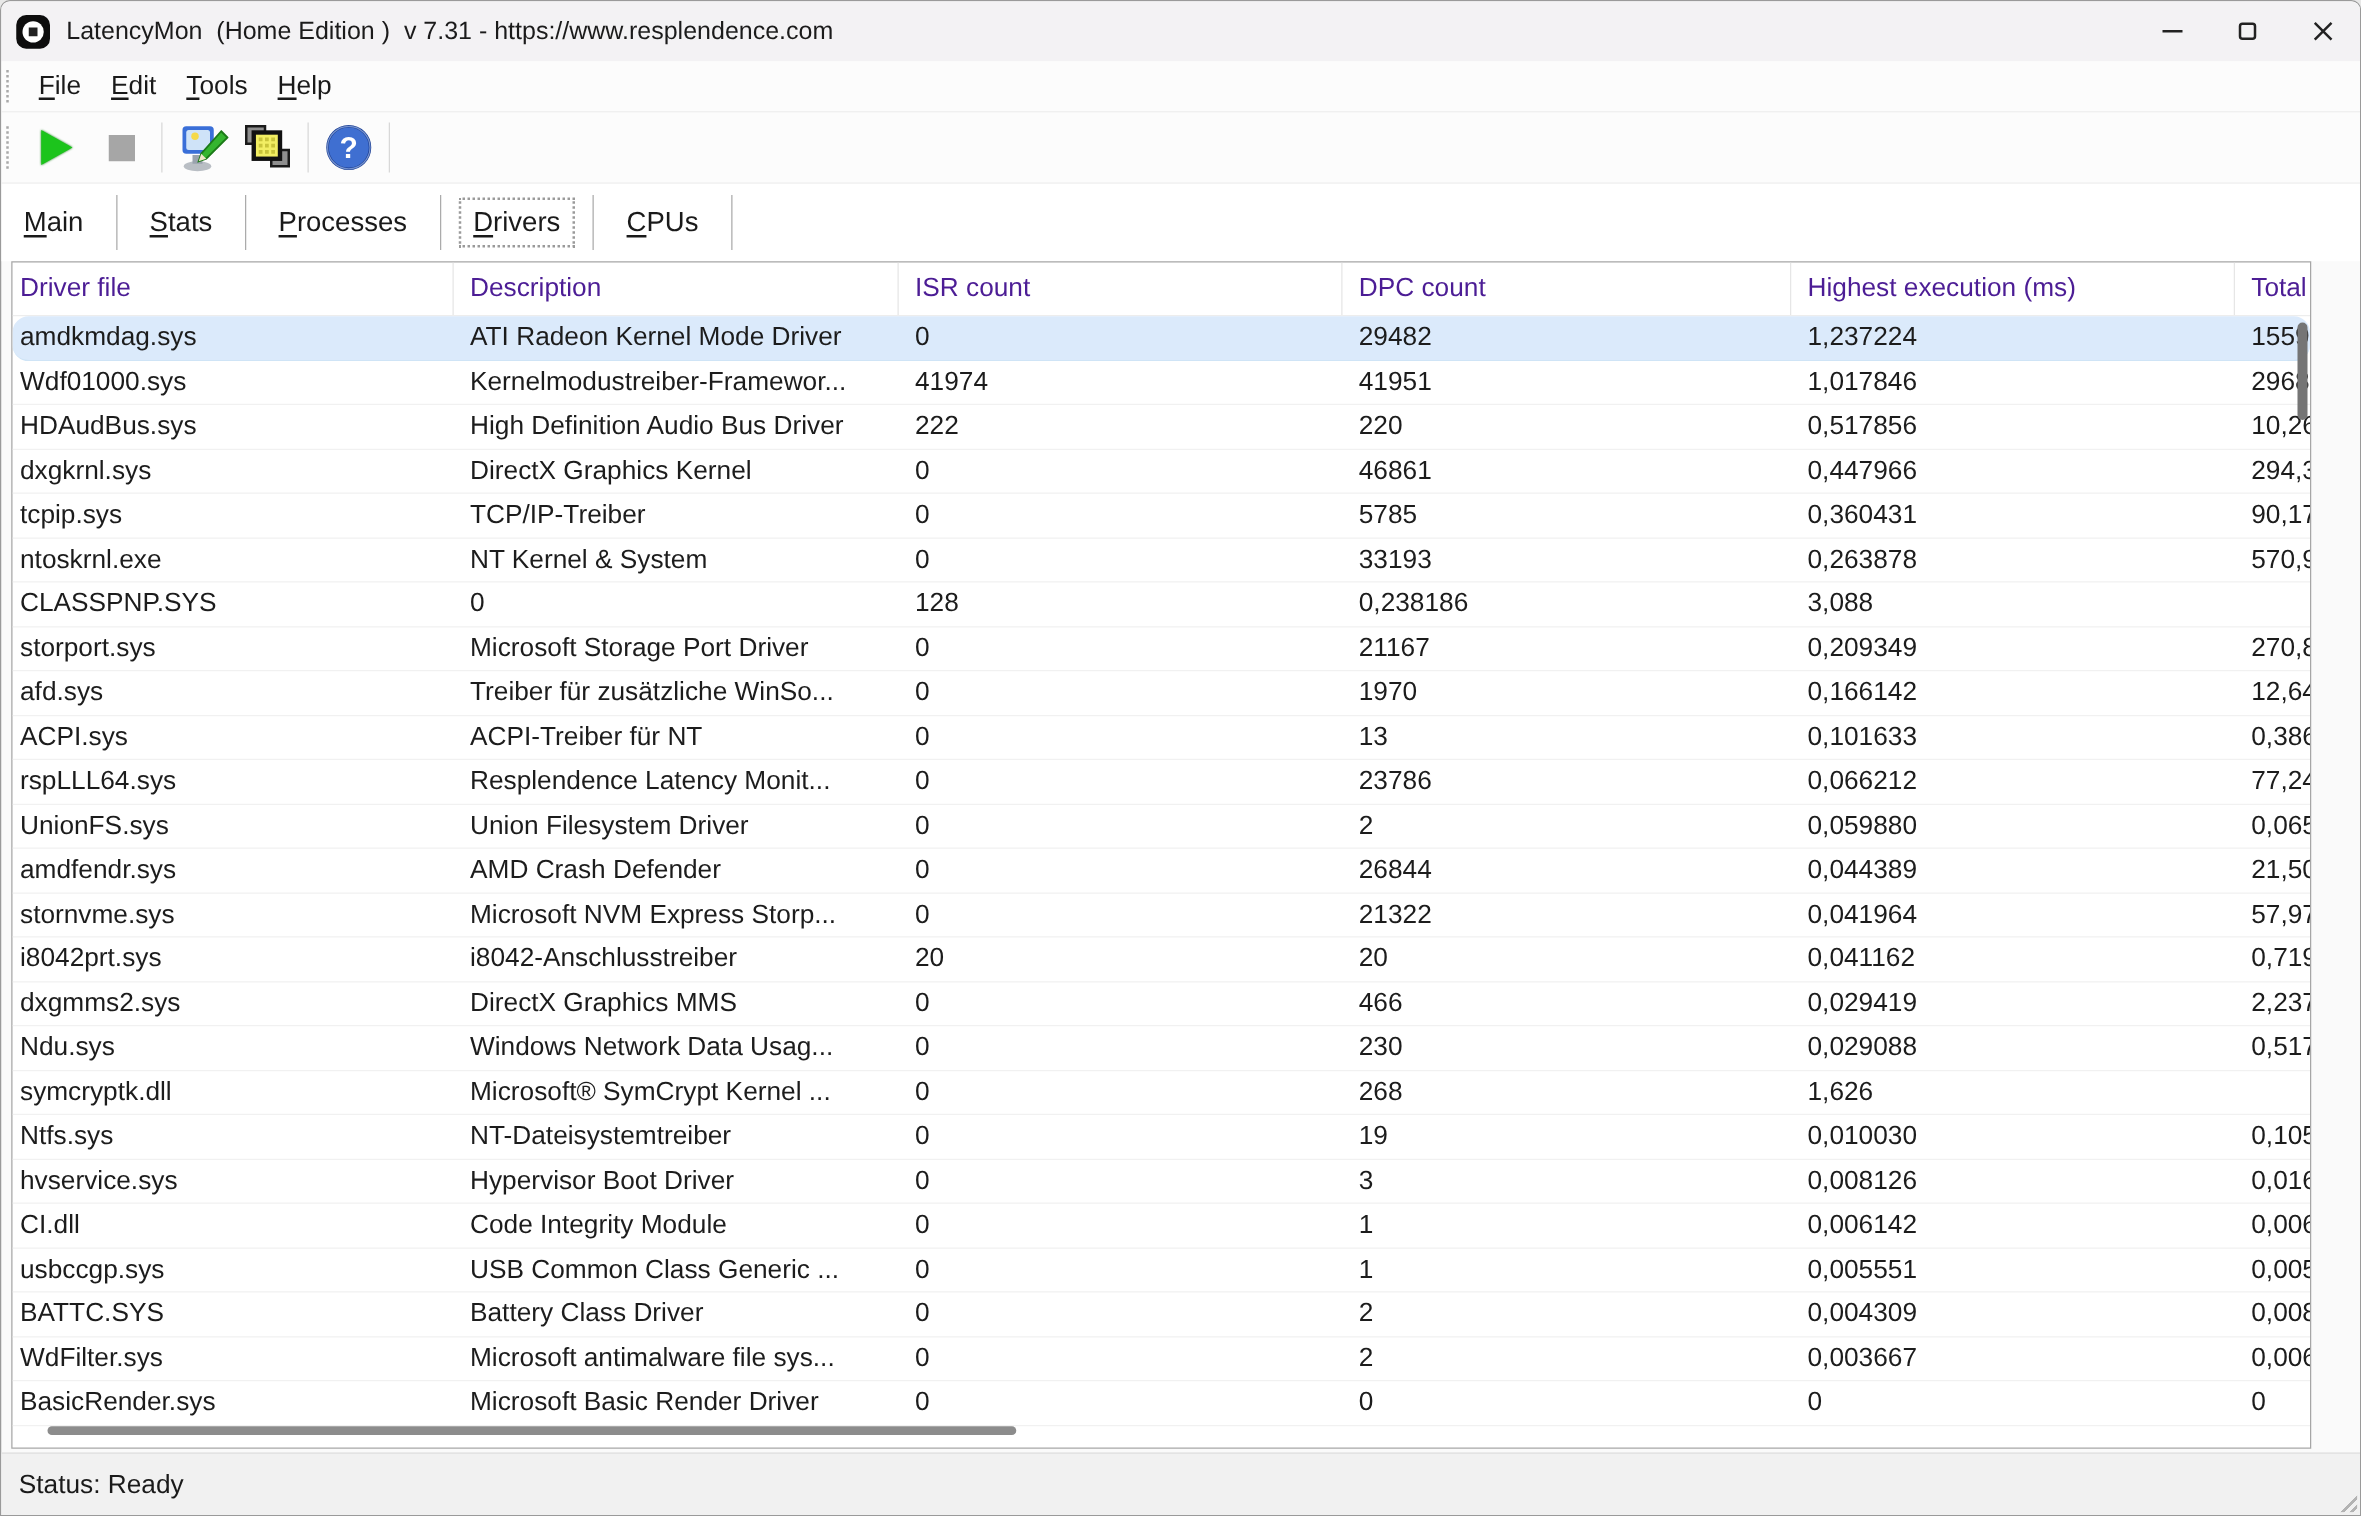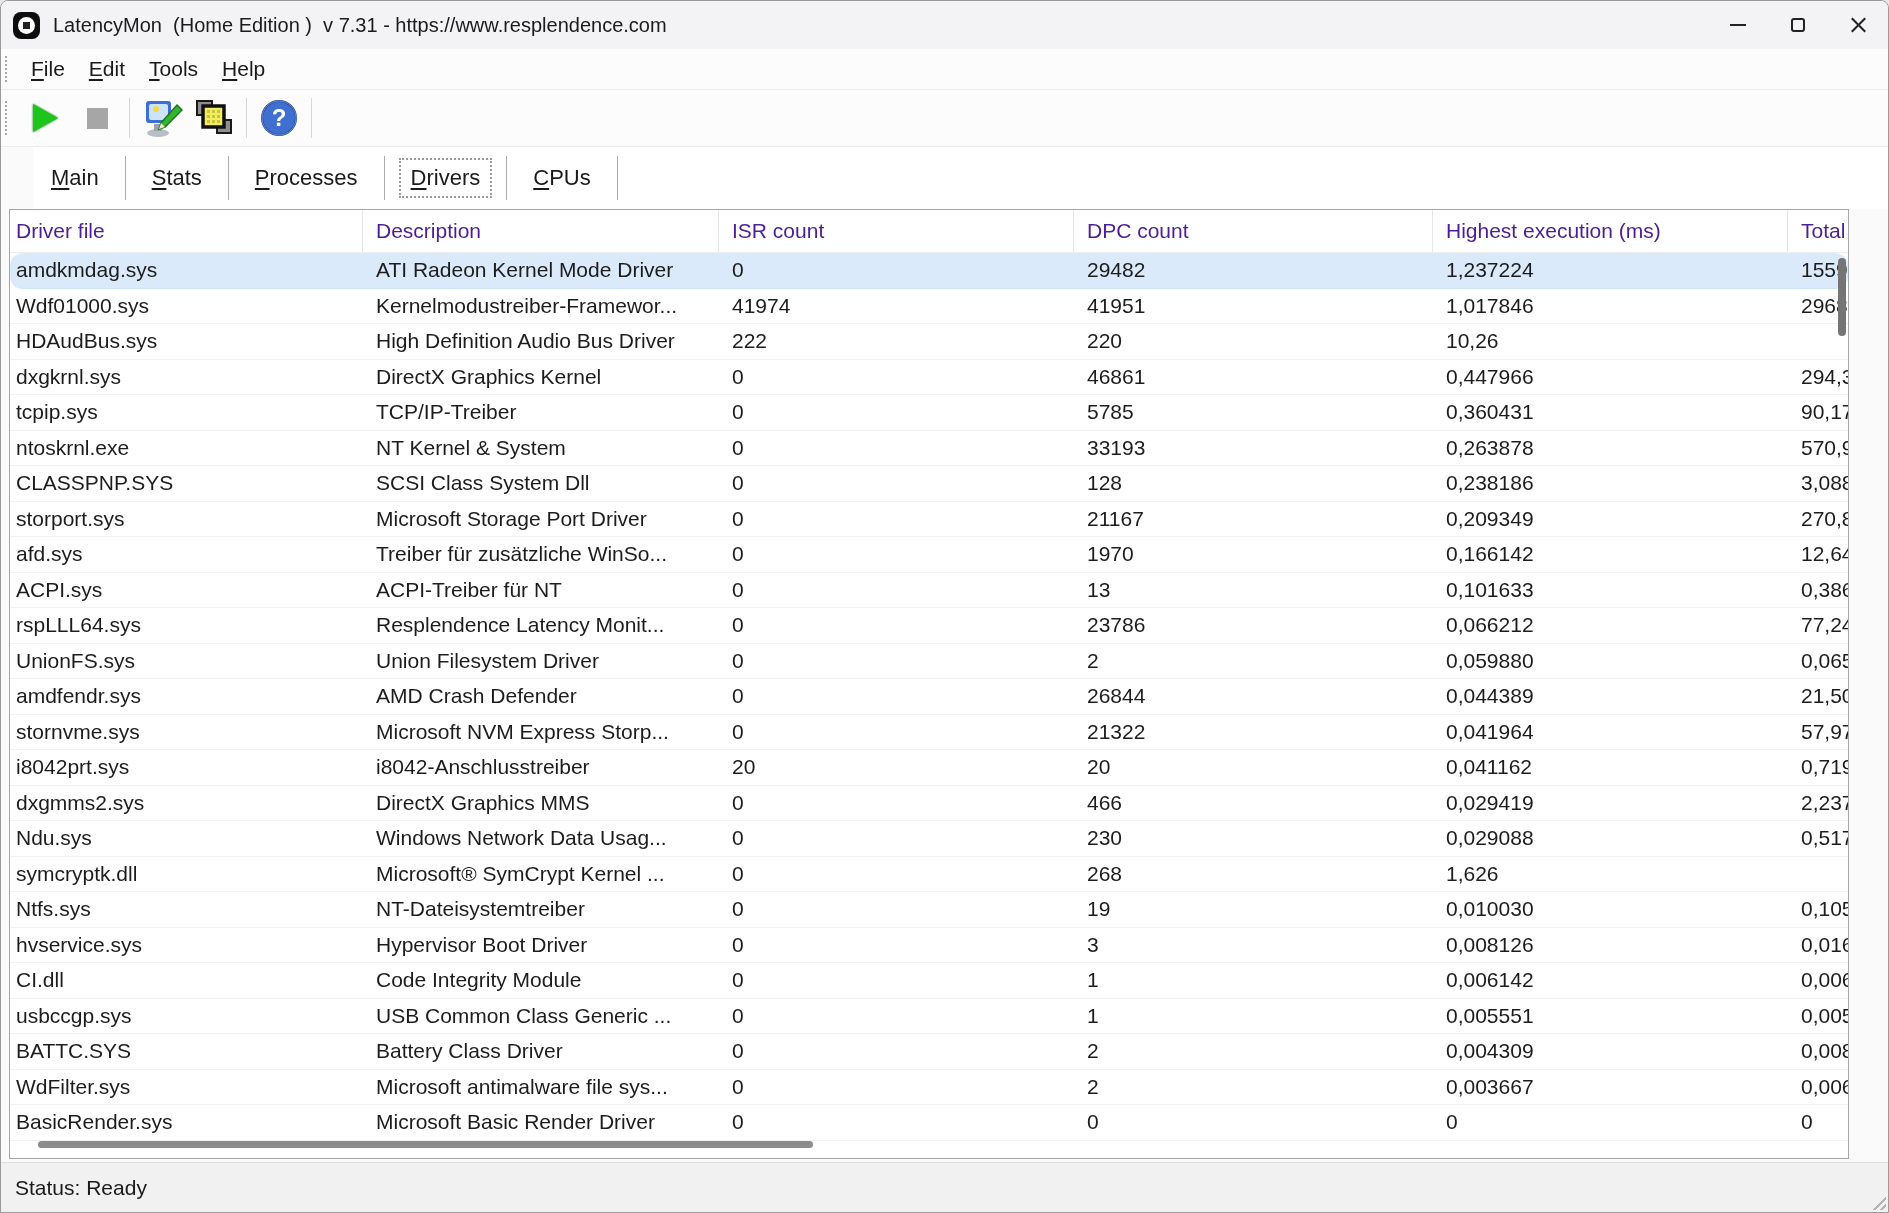--- a/index.html
+++ b/index.html
@@ -34,21 +34,21 @@
   .toolbar{position:absolute;top:89px;left:0;right:0;height:57px;background:#fcfcfc;
     border-bottom:1px solid #ececec;display:flex;align-items:center;box-sizing:border-box;}
   .toolbar .gripper{height:34px;}
   .tbtn{width:52px;height:48px;display:flex;align-items:center;justify-content:center;}
   .tsep{width:1px;height:40px;background:#d8d8d8;margin:0 6px;}
   .play-shape{width:0;height:0;border-left:25px solid var(--play_green,#1cc41c);
     border-top:14px solid transparent;border-bottom:14px solid transparent;filter:drop-shadow(0 0 1px #0a7a0a);}
   .stop-shape{width:21px;height:21px;background:var(--stop_gray,#a6a6a6);}
   
   .tabbar{position:absolute;top:146px;left:0;right:0;height:62px;background:#fff;
-    display:flex;align-items:center;box-sizing:border-box;padding-left:6px;margin-left:32px;}
+    display:flex;align-items:center;box-sizing:border-box;padding-left:6px;}
   .tab{font-size:22px;display:flex;align-items:center;justify-content:center;height:62px;}
   .tab-inner{padding:5px 10px;border:2px dotted transparent;}
   .tab.active .tab-inner{border-color:#9a9a9a;}
   .tabsep{width:1px;height:44px;background:#ababab;margin:0 14px;}
   .tab-main{min-width:62px;}   .tab-stats{min-width:66px;}
   .tab-processes{min-width:120px;} .tab-drivers{min-width:84px;} .tab-cpus{min-width:66px;}
   
   .table{position:absolute;top:208px;left:8px;width:1840px;height:950px;background:#fff;
     border:1px solid #a6a6a6;box-sizing:border-box;overflow:hidden;}
   .thead{display:grid;grid-template-columns:353px 356px 355px 359px 355px 1fr;height:42px;
@@ -200,20 +200,21 @@
           <div class="cell">41951</div>
           <div class="cell">1,017846</div>
           <div class="cell">2968,</div>
         </div>
 
         <div class="row">
           <div class="cell">HDAudBus.sys</div>
           <div class="cell">High Definition Audio Bus Driver</div>
           <div class="cell">222</div>
           <div class="cell">220</div>
+          <div class="cell">0,517856</div>
           <div class="cell">10,26</div>
         </div>
 
         <div class="row">
           <div class="cell">dxgkrnl.sys</div>
           <div class="cell">DirectX Graphics Kernel</div>
           <div class="cell">0</div>
           <div class="cell">46861</div>
           <div class="cell">0,447966</div>
           <div class="cell">294,3</div>
@@ -232,21 +233,20 @@
           <div class="cell">ntoskrnl.exe</div>
           <div class="cell">NT Kernel &amp; System</div>
           <div class="cell">0</div>
           <div class="cell">33193</div>
           <div class="cell">0,263878</div>
           <div class="cell">570,9</div>
         </div>
 
         <div class="row">
           <div class="cell">CLASSPNP.SYS</div>
-          <div class="cell">SCSI Class System Dll</div>
           <div class="cell">0</div>
           <div class="cell">128</div>
           <div class="cell">0,238186</div>
           <div class="cell">3,088</div>
         </div>
 
         <div class="row">
           <div class="cell">storport.sys</div>
           <div class="cell">Microsoft Storage Port Driver</div>
           <div class="cell">0</div>

